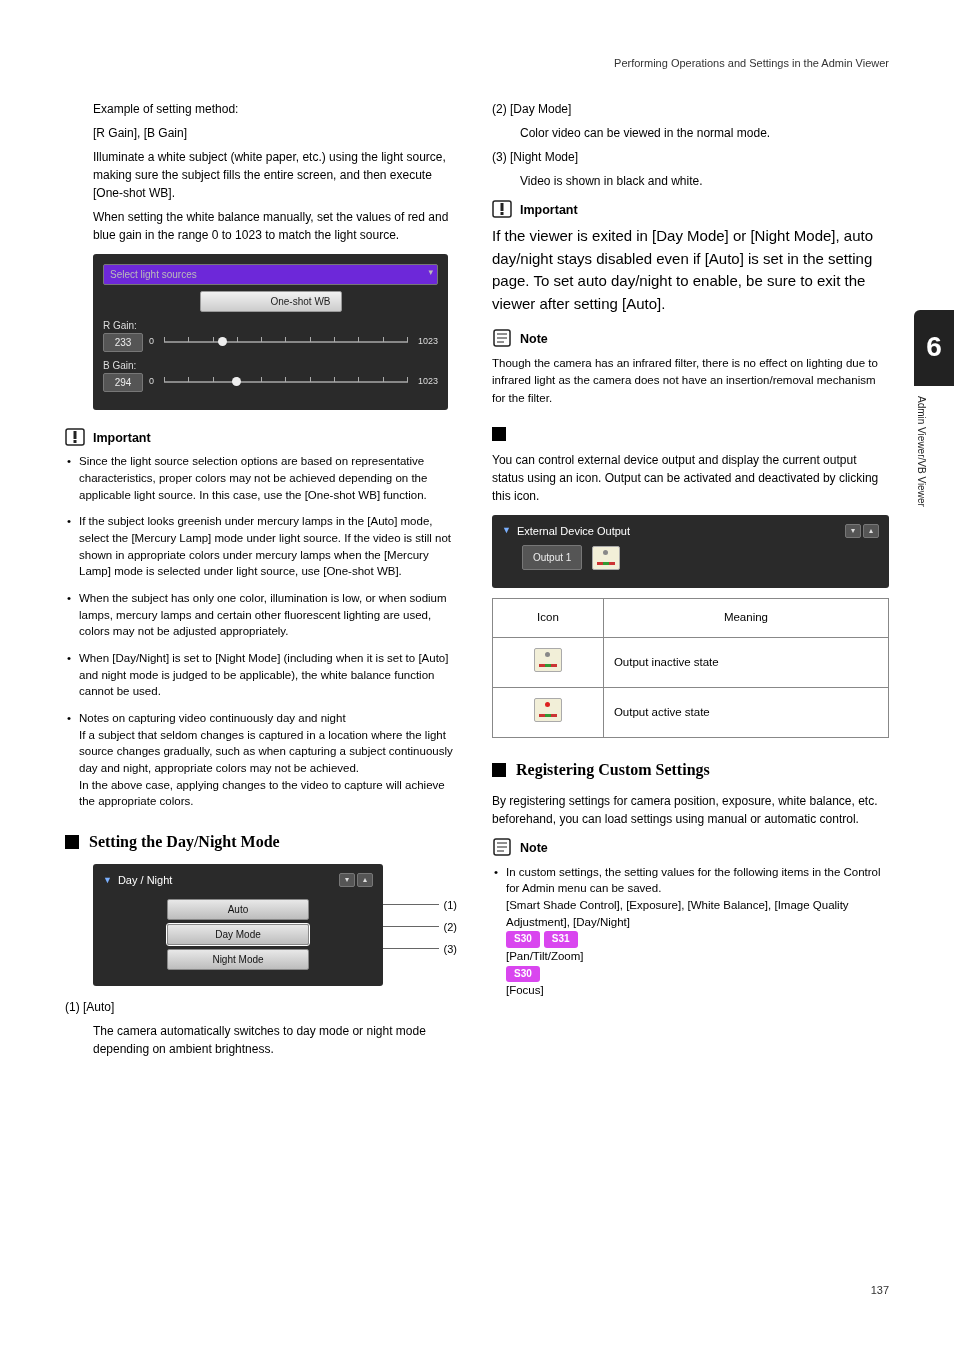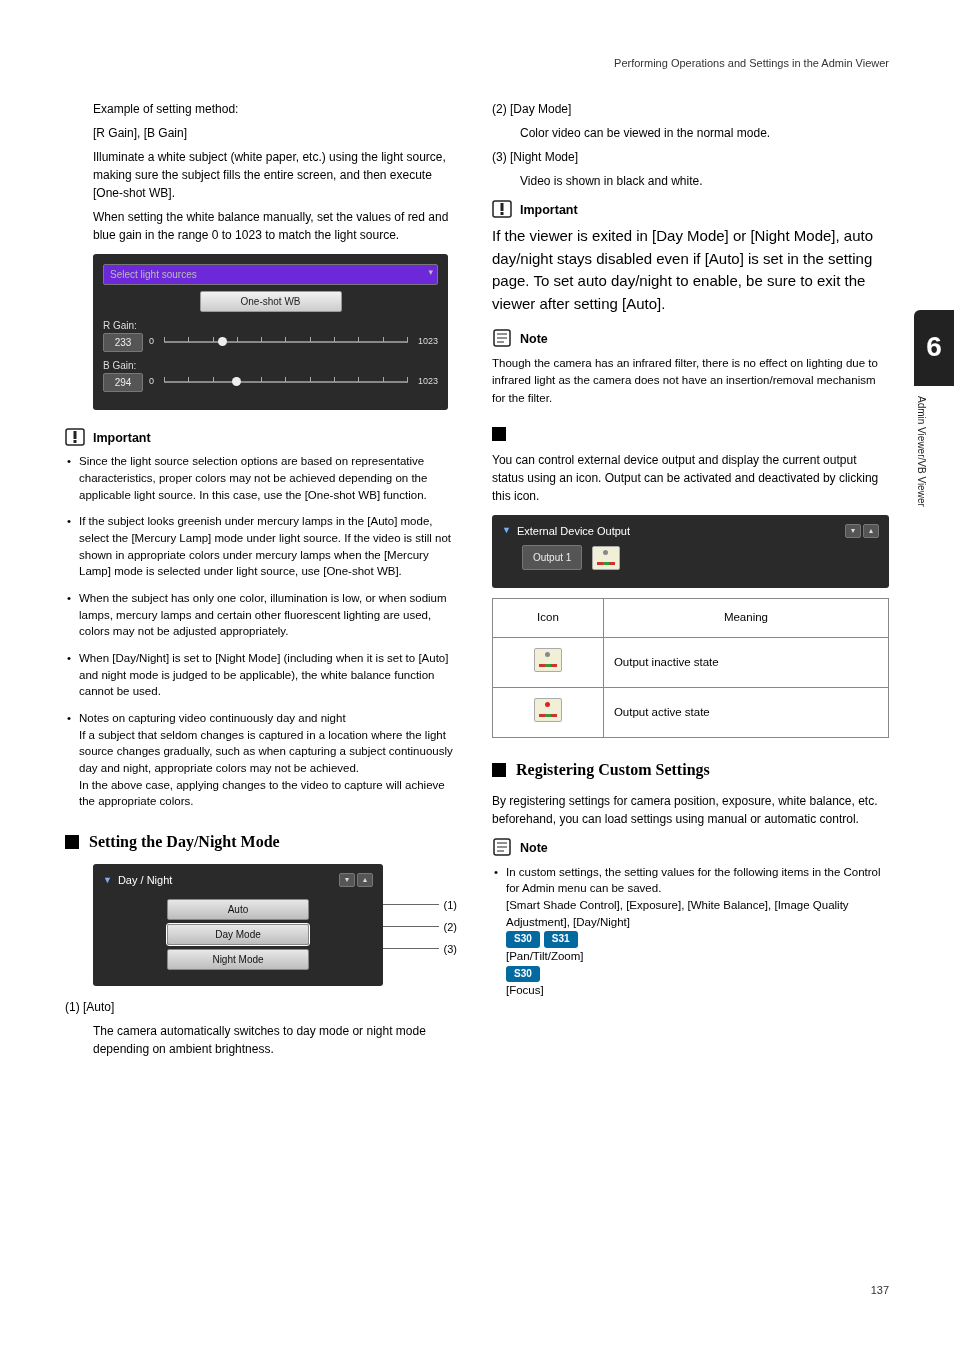--- a/index.html
+++ b/index.html
@@ -159,21 +159,21 @@
   .out-icon {
     display:inline-block; width:26px; height:22px; position:relative;
     background:#f2efd8; border:1px solid #aaa; border-radius:2px;
   }
   .out-icon.inactive .dot { background:#888;}
   .out-icon.active .dot { background:#d22;}
   .out-icon .dot { position:absolute; top:3px; left:10px; width:5px; height:5px; border-radius:50%; }
   .out-icon .bar { position:absolute; bottom:4px; left:4px; right:4px; height:3px; background:linear-gradient(90deg,#c33 33%, #393 33% 66%, #c33 66%);}
 
   .badge {
-    display:inline-block; background:#0369a1; color:#fff; font-size:10px; font-weight:bold;
+    display:inline-block; background:#d946ef; color:#fff; font-size:10px; font-weight:bold;
     padding:1px 8px; border-radius:3px; margin-right:4px;
   }
 
   .side-tab {
     position:absolute; right:0; top:310px;
     width:40px;
   }
   .side-tab .blk {
     background:#222; color:#fff; font-size:28px; font-weight:bold;
     text-align:center; padding:16px 0 18px 0; border-top-left-radius:6px;
@@ -213,21 +213,21 @@
         <p>[R Gain], [B Gain]</p>
         <p>Illuminate a white subject (white paper, etc.) using the light source, making sure the subject fills the entire screen, and then execute [One-shot WB].</p>
         <p>When setting the white balance manually, set the values of red and blue gain in the range 0 to 1023 to match the light source.</p>
       </div>
 
       <div class="panel-img">
         <div class="panel-row">
           <div class="dropdown">Select light sources</div>
         </div>
         <div class="panel-row" style="justify-content:center;">
-          <div class="btn" style="width:120px;">One-shot WB</div>
+          <div class="btn" style="width:120px;text-align:right;">One-shot WB</div>
         </div>
         <div class="gain-label">R Gain:</div>
         <div class="panel-row">
           <div class="gain-val">233</div>
           <span style="font-size:9px;">0</span>
           <div class="slider">
             <div class="tick-row">
                 <span class="tick"></span>
                 <span class="tick"></span>
                 <span class="tick"></span>

